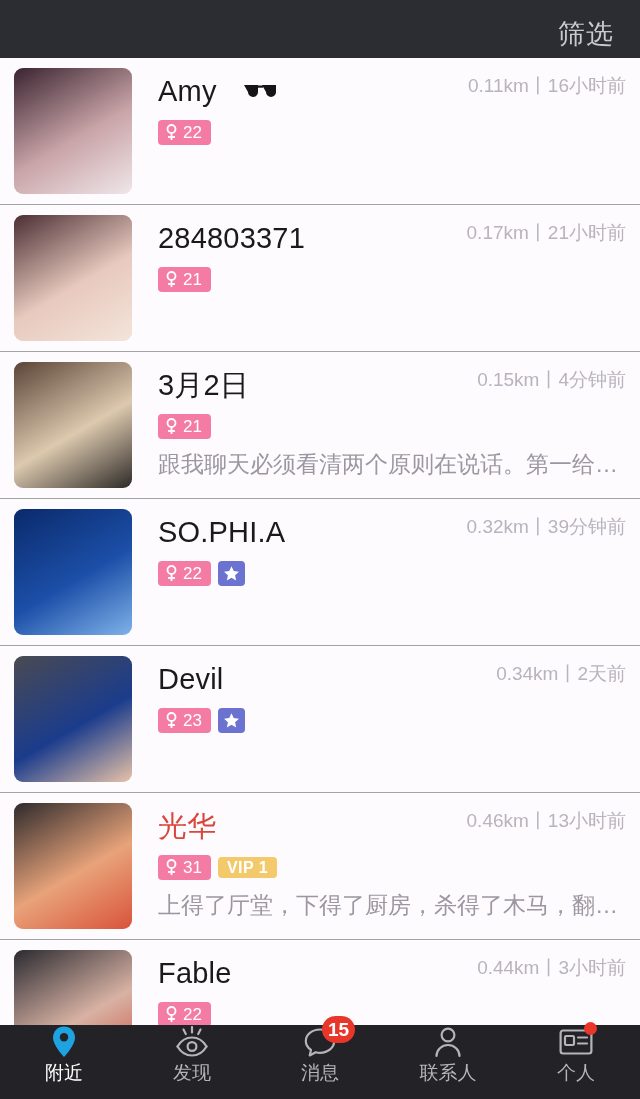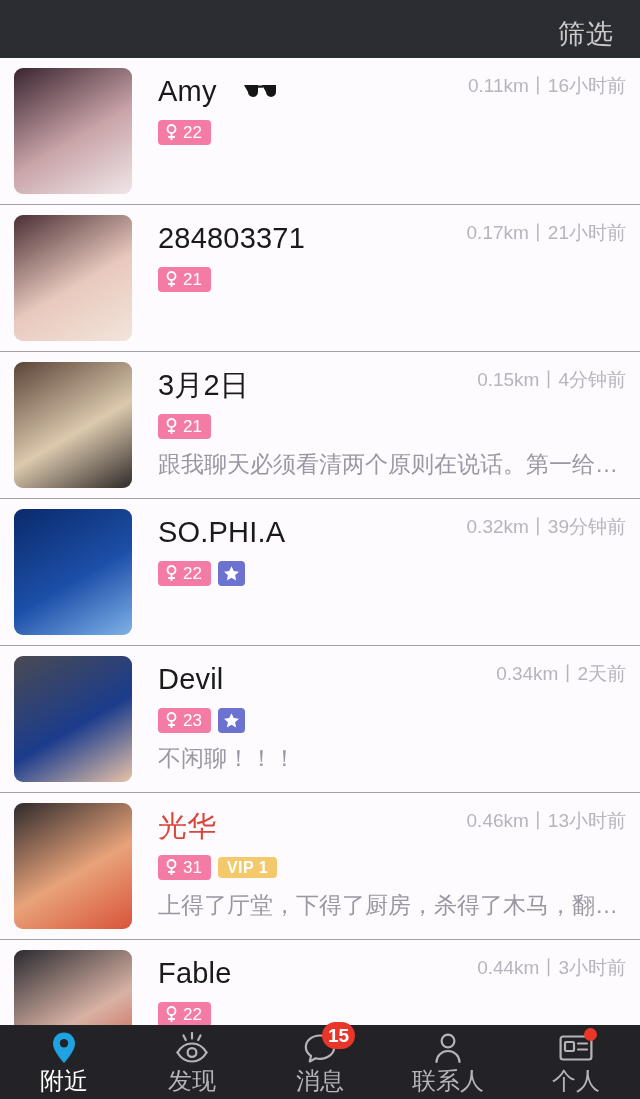--- a/index.html
+++ b/index.html
@@ -77,24 +77,24 @@
     white-space:nowrap; overflow:hidden; text-overflow:ellipsis; max-width:490px;
   }
 
   
   .bottomnav {
     height:74px; flex:0 0 74px; background:#222227;
     display:flex; align-items:center;
   }
   .nav-item {
     flex:1 1 0; display:flex; flex-direction:column;
-    align-items:center; justify-content:center; position:relative; height:100%;
+    align-items:center; position:relative; height:100%;
   }
   .nav-icon { height:34px; display:flex; align-items:center; justify-content:center; position:relative; }
-  .nav-label { font-size:24px; color:#B4B4BA; margin-top:4px; line-height:1; }
+  .nav-label { font-size:19px; color:#B4B4BA; margin-top:4px; line-height:1; }
   .nav-item.active .nav-label { color:#FFFFFF; }
   .nav-badge {
     position:absolute; top:-9px; left:19px;
     min-width:32px; height:27px; border-radius:14px; background:#E8362B;
     color:#FFF; font-size:19px; font-weight:bold;
     display:flex; align-items:center; justify-content:center; padding:0 6px;
   }
   .nav-dot {
     position:absolute; top:-3px; right:-4px;
     width:13px; height:13px; border-radius:50%; background:#E8362B;
@@ -234,21 +234,20 @@
                 </svg>
               </span>
               <span>23</span>
             </span>
             <span class="badge-star">
               <svg width="17" height="17" viewBox="0 0 20 20">
                 <polygon points="10,1.5 12.6,7.2 18.8,7.9 14.2,12.1 15.5,18.2 10,15.1 4.5,18.2 5.8,12.1 1.2,7.9 7.4,7.2" fill="#fff"></polygon>
               </svg>
             </span>
           </div>
-          <div class="sign">不闲聊！！！</div>
         </div>
       </div>
       <div class="row">
         <div class="avatar">
           <div class="ph" style="background: linear-gradient(150deg, rgb(46, 42, 44) 0%, rgb(232, 163, 122) 55%, rgb(217, 83, 58) 100%);"></div>
         </div>
         <div class="row-body">
           <div class="name-line">
             <span class="name hl">光华</span>
           </div>

